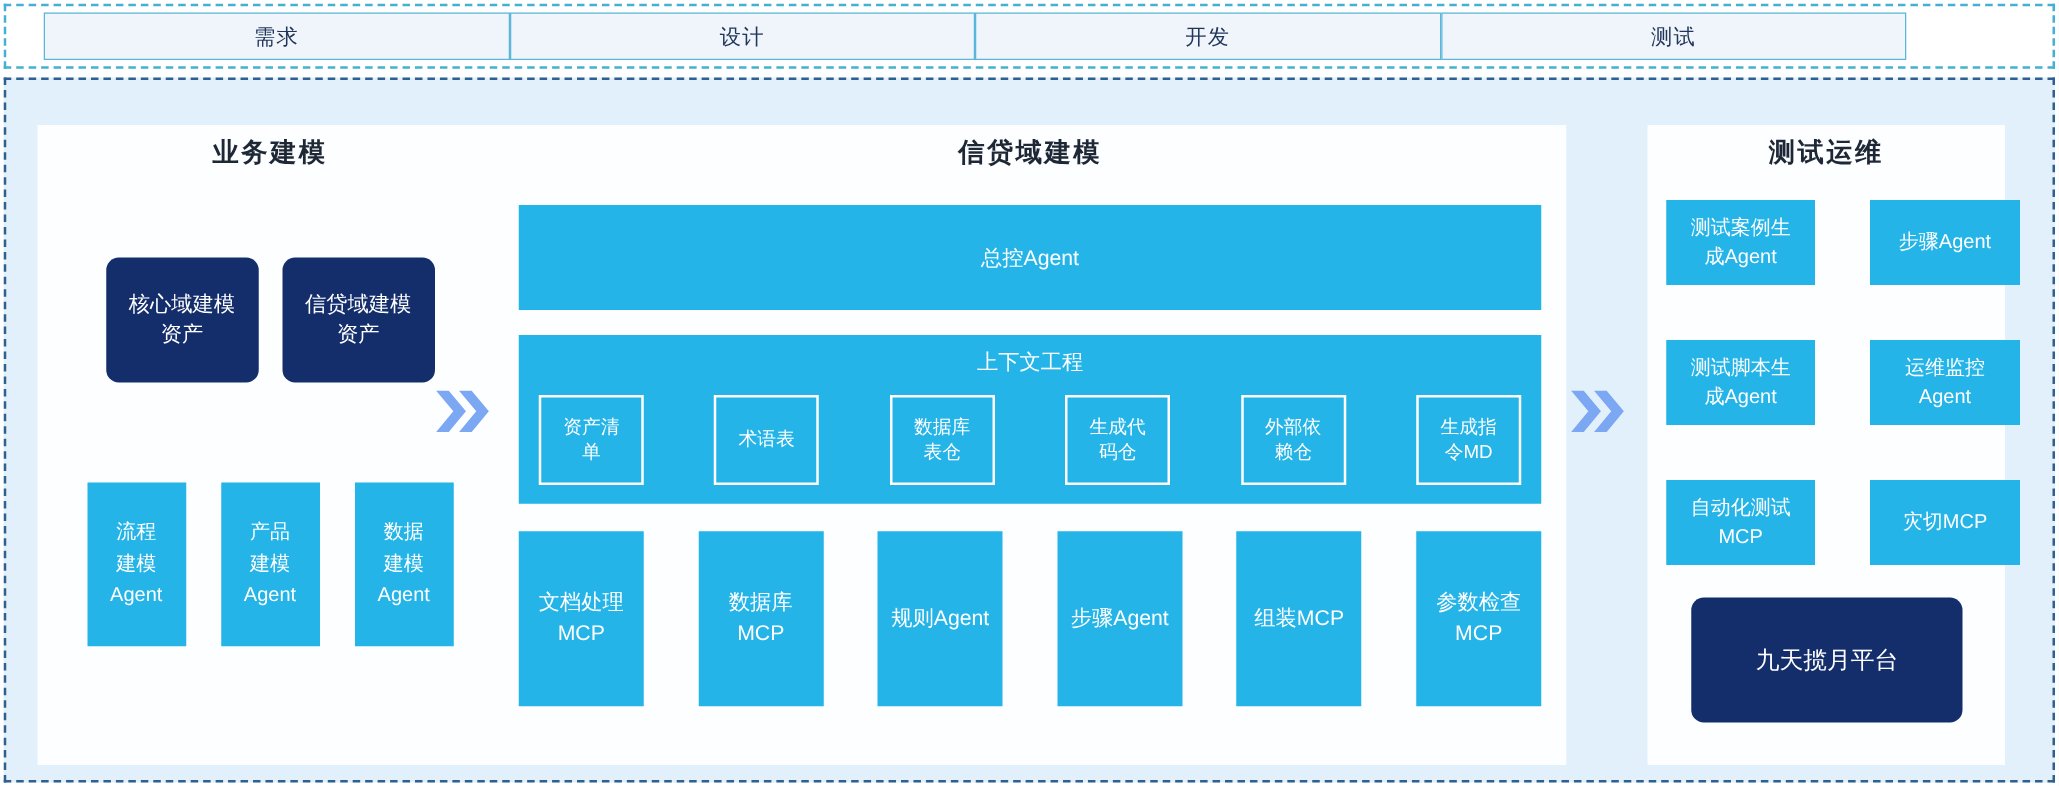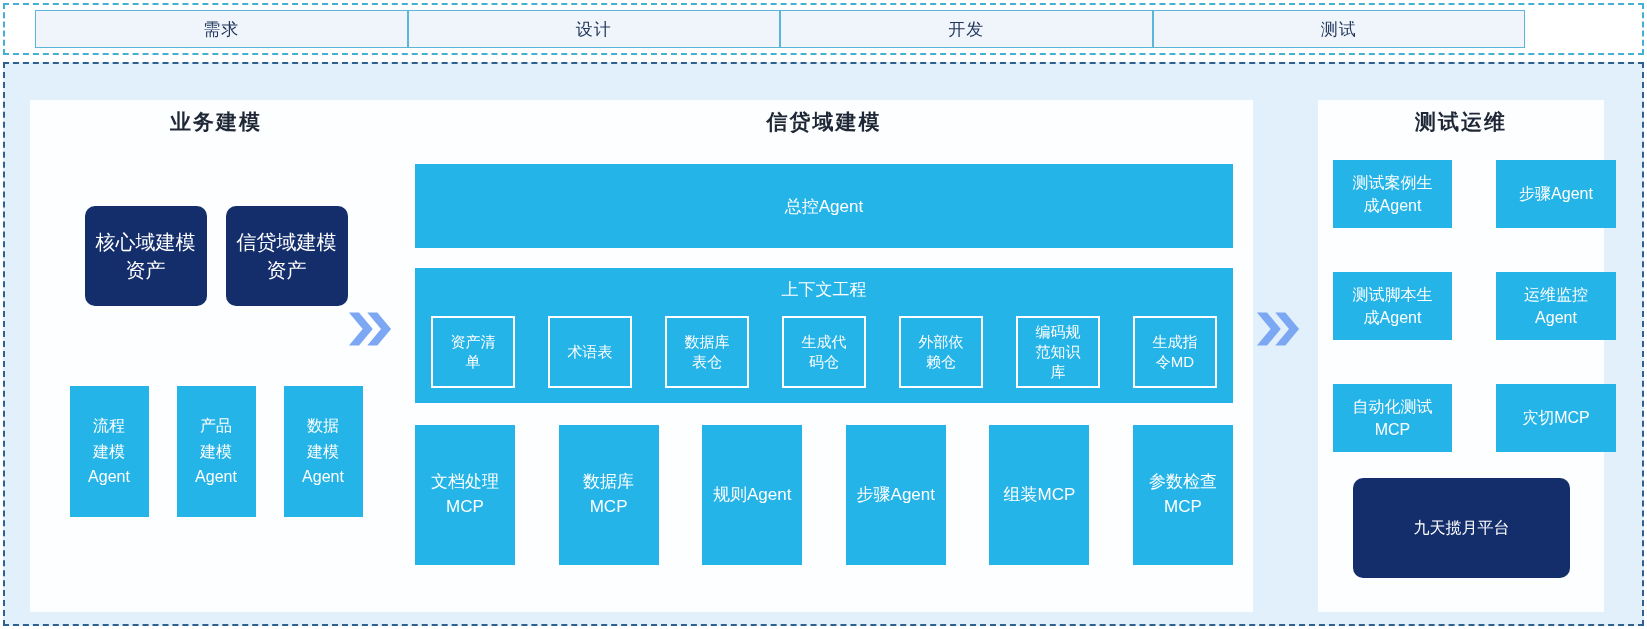--- a/index.html
+++ b/index.html
@@ -43,21 +43,21 @@
   }
   .navy {
     background:#142e6c; color:#ffffff; border-radius:10px;
     display:flex; align-items:center; justify-content:center;
     text-align:center; white-space:pre-line;
   }
 
   
   .panel-left { left:25px; width:372px; }
   .asset-row { display:flex; justify-content:center; gap:19px; margin-top:70px; }
-  .asset-box { width:122px; height:100px; font-size:20px; line-height:1.4; }
+  .asset-box { width:122px; height:100px; font-size:17px; line-height:1.4; }
   .agent-row { display:flex; justify-content:center; gap:28px; margin-top:80px; }
   .agent-box { width:79px; height:131px; font-size:16px; line-height:1.6; }
 
   
   .panel-mid { left:390px; width:858px; }
   .master-bar { margin:28px 20px 0; height:84px; font-size:17px; }
   .context-box { margin:20px 20px 0; height:135px; background:#24b4e8; }
   .context-title {
     padding-top:10px; height:32px; text-align:center;
     color:#ffffff; font-size:17px;
@@ -77,21 +77,21 @@
   .panel-right { left:1313px; width:286px; }
   .ops-grid {
     display:grid; grid-template-columns:119px 120px;
     column-gap:18px; row-gap:32px;
     margin:24px 0 0 15px;
     gap:44px;
   }
   .ops-box { height:68px; font-size:16px; line-height:1.45; }
   .platform-box {
     position:absolute; left:35px; top:378px;
-    width:217px; height:100px; font-size:16px;font-family:Liberation Serif, serif;
+    width:217px; height:100px; font-size:19px;font-family:Liberation Serif, serif;
   }
 
   
   .flow-arrow { position:absolute; top:246px; width:44px; height:38px; }
   .flow-arrow svg { display:block; width:44px; height:38px; }
 </style>
 </head>
 <body>
 
 <div class="phase-strip">
@@ -139,23 +139,20 @@
       <div class="context-items">
         <div class="cyan context-item">资产清
 单</div>
         <div class="cyan context-item">术语表</div>
         <div class="cyan context-item">数据库
 表仓</div>
         <div class="cyan context-item">生成代
 码仓</div>
         <div class="cyan context-item">外部依
 赖仓</div>
-        <div class="cyan context-item">编码规
-范知识
-库</div>
         <div class="cyan context-item">生成指
 令MD</div>
       </div>
     </div>
     <div class="tools-row">
       <div class="cyan tool-box">文档处理
 MCP</div>
       <div class="cyan tool-box">数据库
 MCP</div>
       <div class="cyan tool-box">规则Agent</div>

